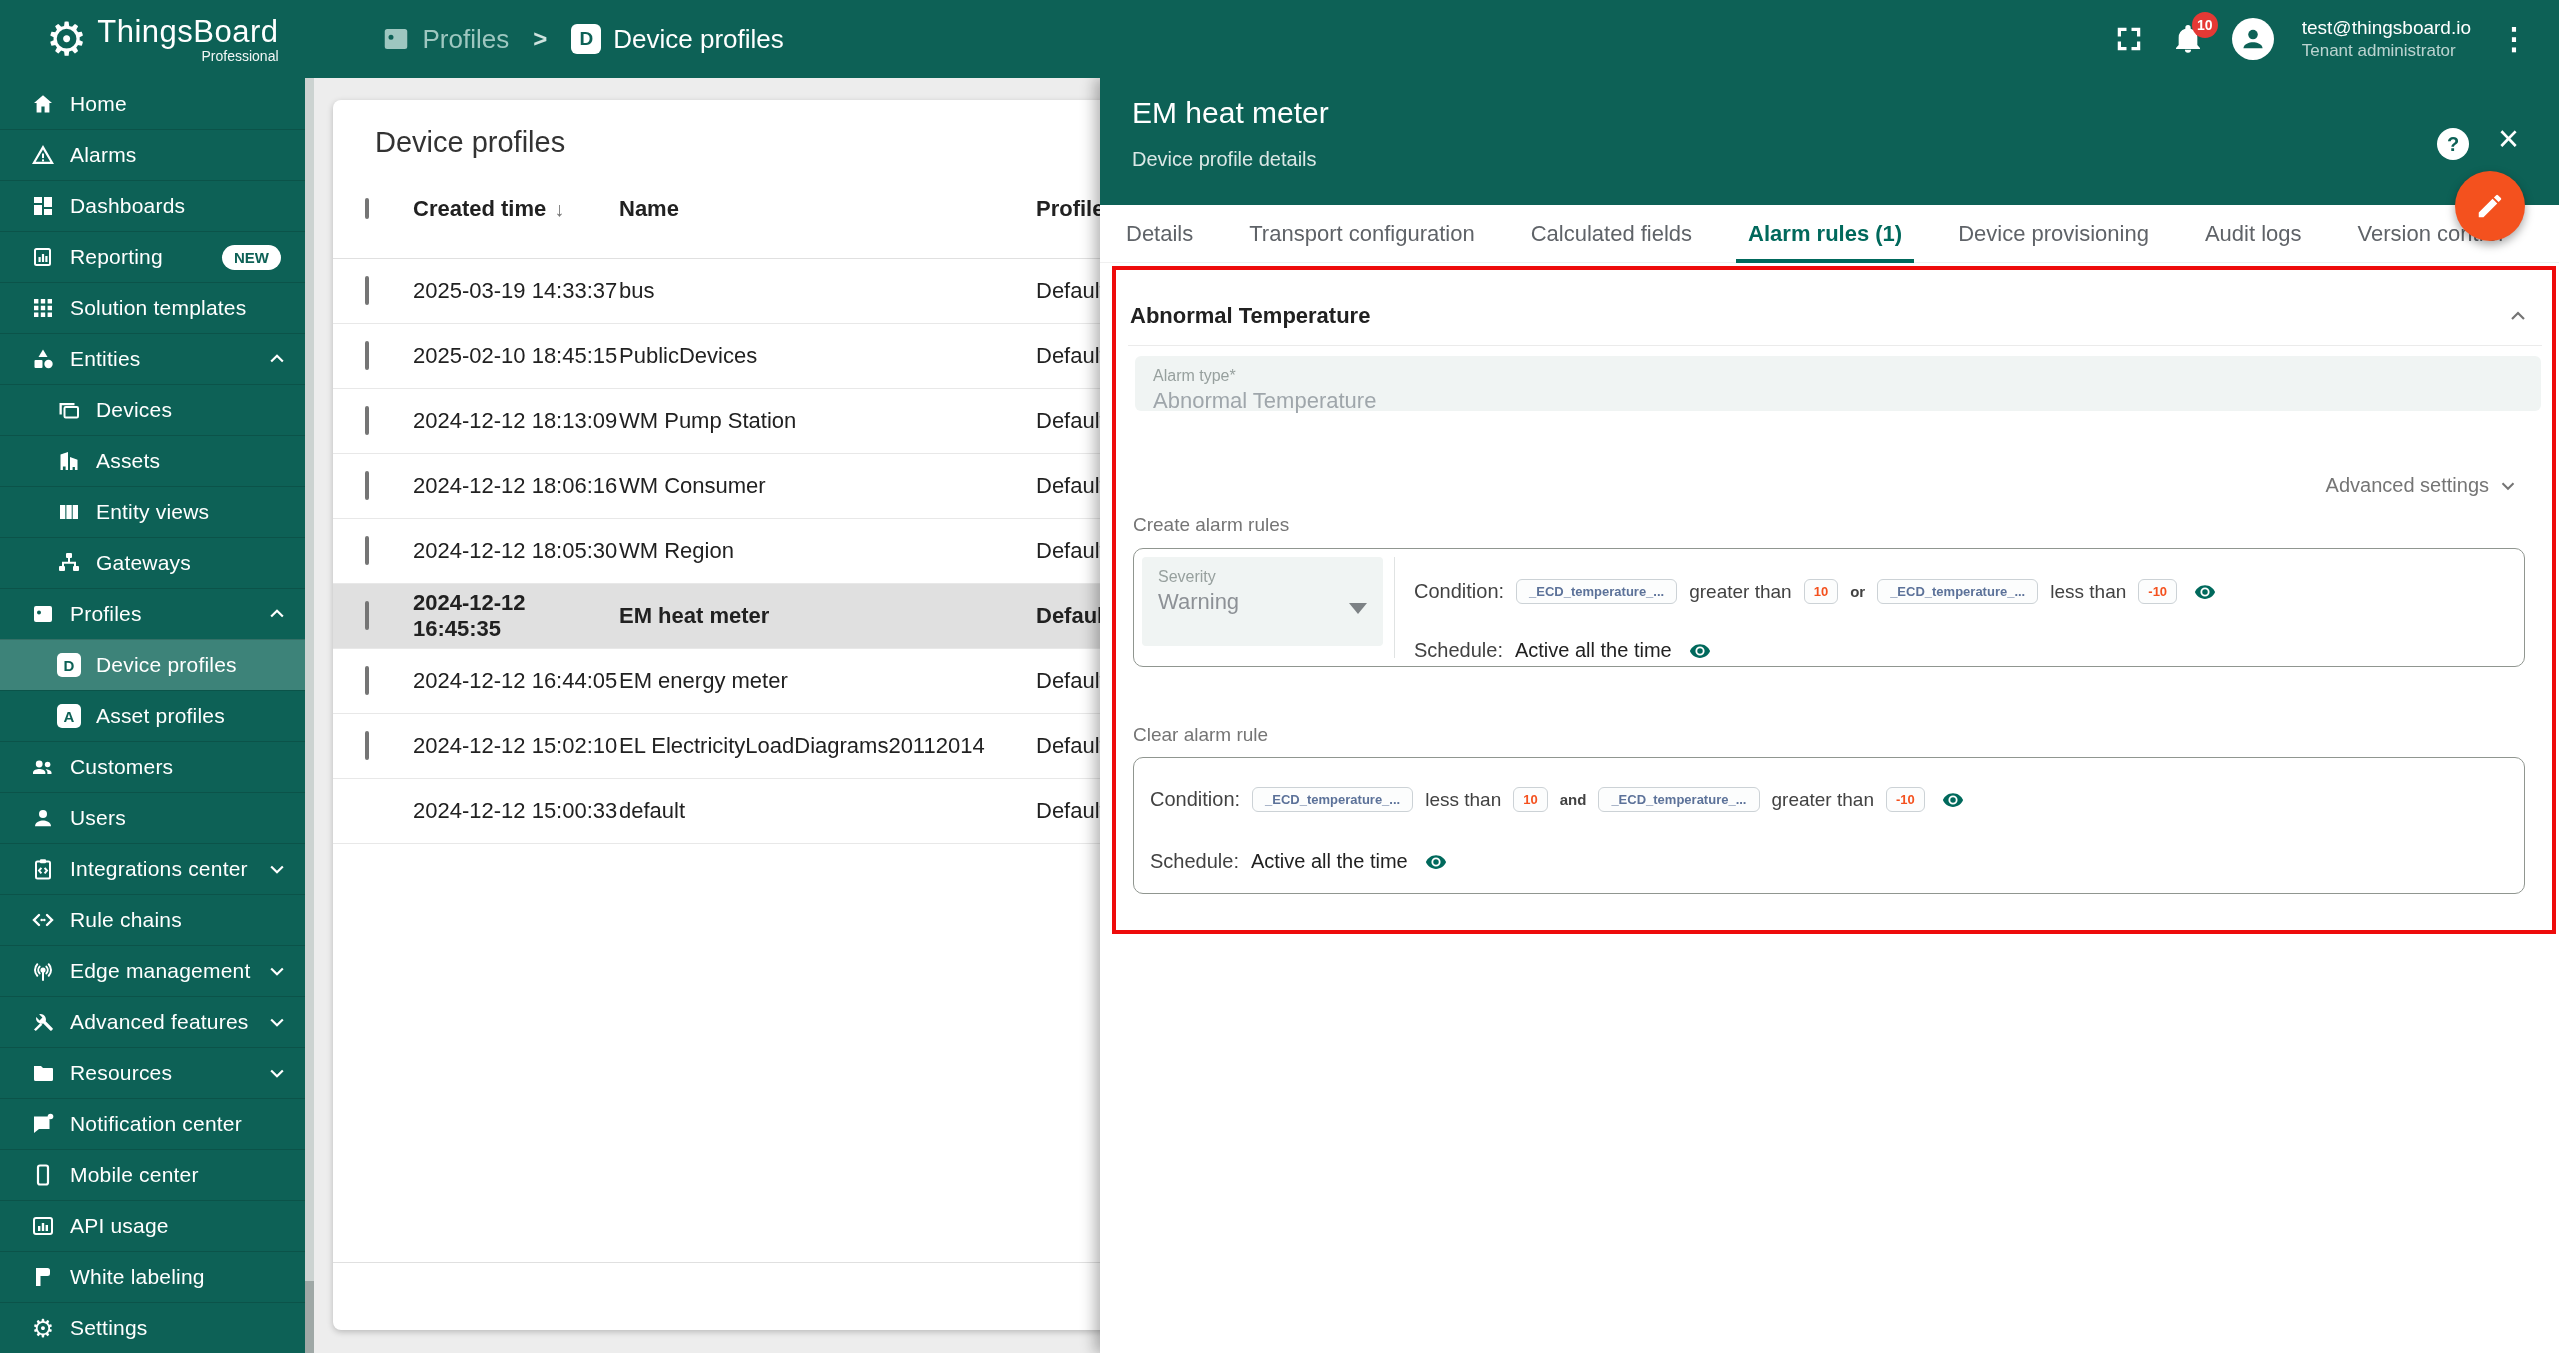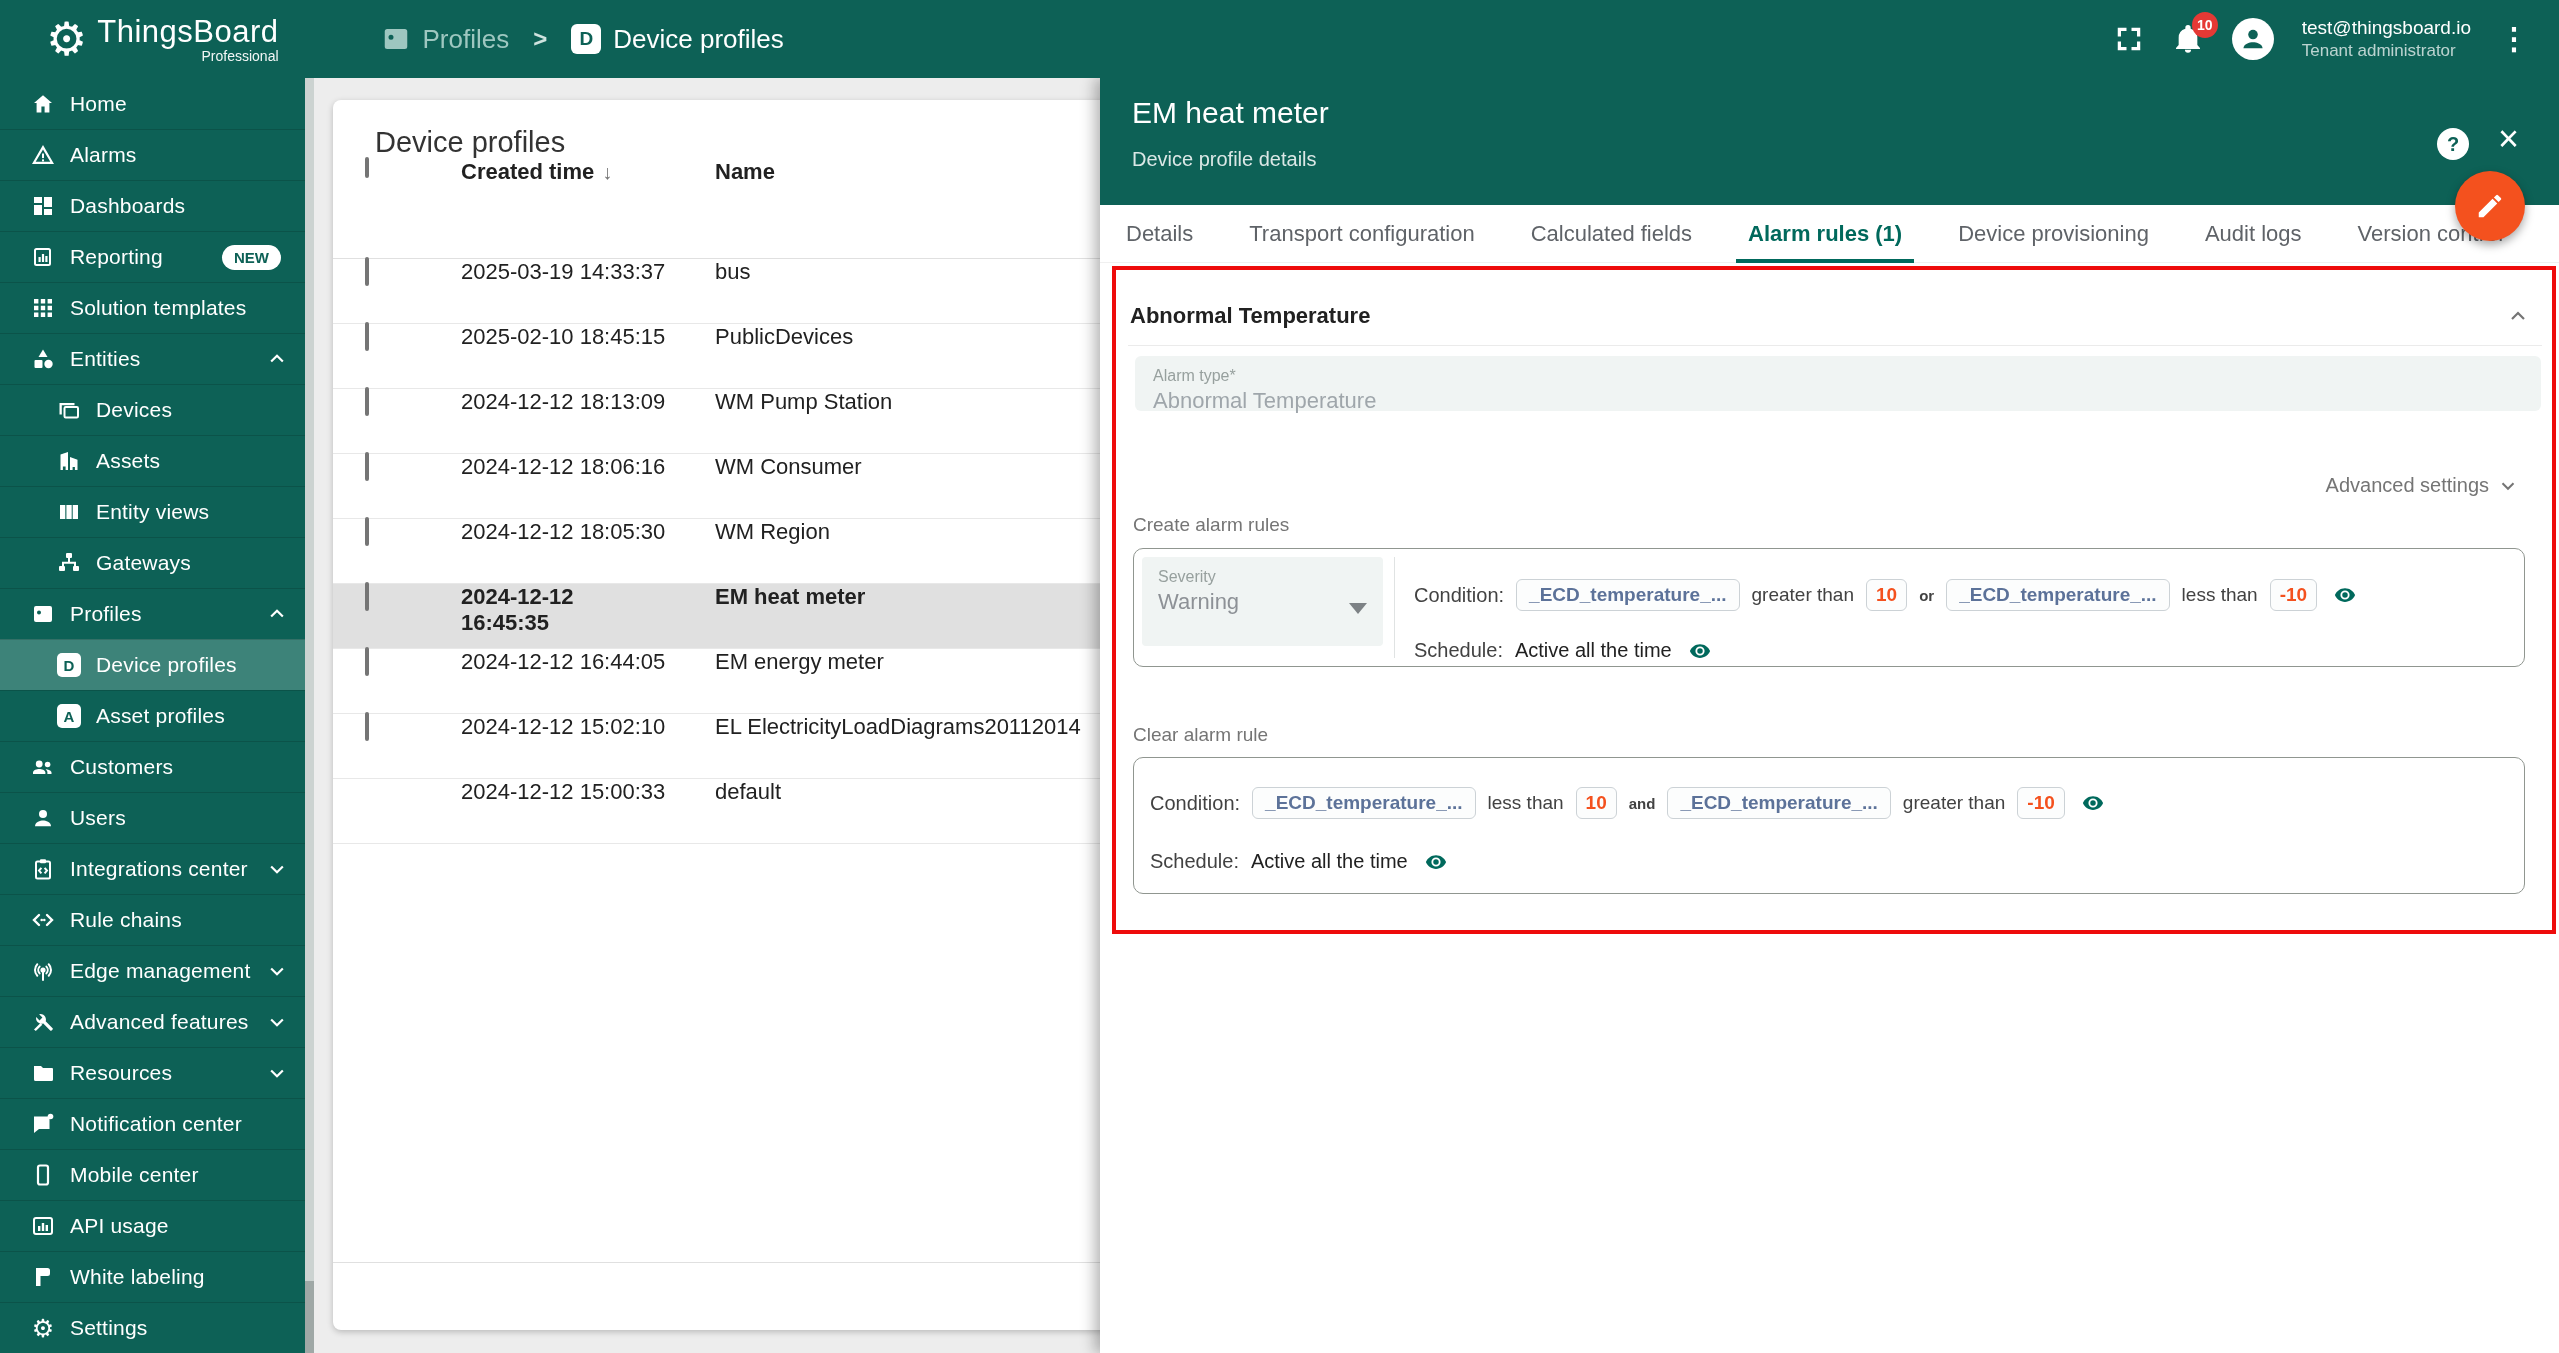--- a/index.html
+++ b/index.html
@@ -48,21 +48,21 @@
     border-radius:13px; padding:4px 12px; }
   .mini-square { width:24px; height:24px; background:#fff; border-radius:5px; color:#0d6156;
     font-weight:700; font-size:15px; display:flex; align-items:center; justify-content:center; }
   .sb-scroll { position:absolute; left:305px; top:78px; width:9px; height:1275px; background:#9fa8a6; z-index:21; }
   .sb-thumb { position:absolute; left:0; top:0; width:9px; height:1203px; background:#ccd3d1; }
 
   
   .card { position:absolute; left:333px; top:100px; width:1400px; height:1230px; background:#fff;
     border-radius:8px; box-shadow:0 2px 6px rgba(0,0,0,.22); z-index:5; }
   .card-title { font-size:29px; font-weight:400; color:#333; padding:26px 0 0 42px; }
-  .thead, .trow { display:flex; padding-left:32px;gap:48px; }
+  .thead, .trow { display:flex; align-items:center; padding-left:32px; }
   .thead { height:100px; border-bottom:1px solid #e0e0e0; }
   .trow { height:65px; border-bottom:1px solid #e8e8e8; font-size:22px; color:#212121; }
   .trow.selected { background:#e0e0e0;font-weight:bold; }
   .c-cb { width:48px; }
   .c-created { width:206px; font-size:22px; }
   .c-name { width:417px; font-size:22px; }
   .c-type { flex:1; font-size:22px; }
   .thead .c-created,.thead .c-name,.thead .c-type { font-weight:700; color:#212121; }
   .cbx { width:20px; height:20px; border:2px solid #757575; border-radius:3px; background:transparent; }
   .sort-arrow { color:#757575; font-size:20px; font-weight:400; margin-left:8px; }
@@ -102,21 +102,21 @@
   .rule-box { position:absolute; left:33px; width:1392px; border:1.5px solid #909690; border-radius:10px; background:#fff; }
   .sev-box { position:absolute; left:8px; top:8px; width:241px; height:89px; background:#f0f4f3;
     border-radius:4px; padding:11px 0 0 16px; }
   .sev-arrow { position:absolute; right:16px; top:46px; width:0; height:0; border-left:9px solid transparent;
     border-right:9px solid transparent; border-top:11px solid #7d8285; }
   .vdiv { position:absolute; left:260px; top:8px; bottom:8px; border-left:1px solid #e0e3e3; }
   .cond-row { position:absolute; display:flex; align-items:center; gap:12px; }
   .tok-label { font-size:20px; color:#424242; }
   .tok-word { font-size:19px; color:#424242; }
   .tok-bold { font-size:15px; font-weight:700; color:#424242; }
-  .chip { border:1px solid #ccd2d6; border-radius:6px; padding:4px 12px; font-size:19px; font-weight:700;
+  .chip { border:1px solid #ccd2d6; border-radius:6px; padding:4px 12px; font-size:13px; font-weight:700;
     background:#fcfdfd; white-space:nowrap; }
   .chip.key { color:#5c7299; }
   .chip.val { color:#f4511e; padding:4px 9px; }
   .sched-val { font-size:20px; font-weight:500; color:#212121; }
   .eye { width:32px; height:22px; }
 
   .annotation { position:absolute; left:1112px; top:266px; width:1444px; height:668px;
     border:4px solid #ee0b0b; z-index:40; pointer-events:none; }
 </style>
 </head>

